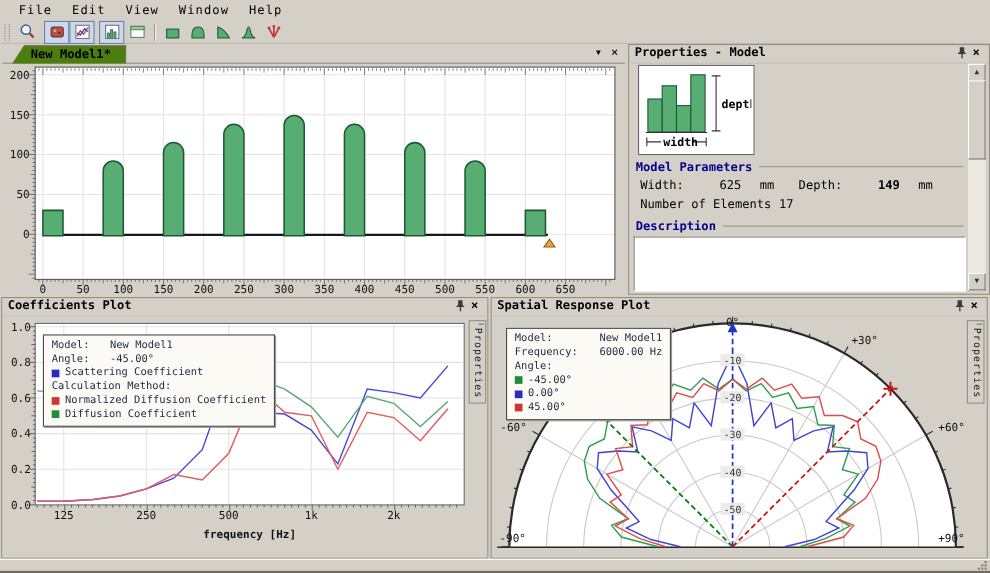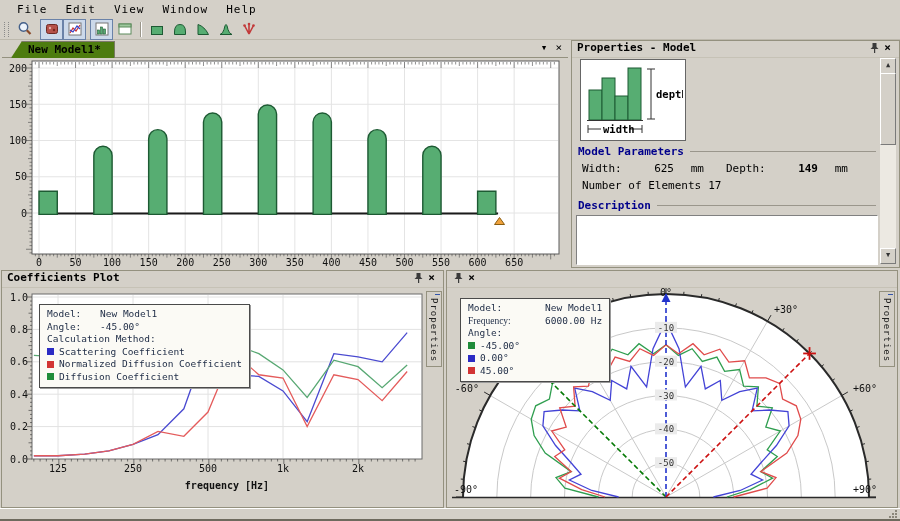--- a/index.html
+++ b/index.html
@@ -723,25 +723,25 @@
   <div class="legend" style="left:37px;top:33px;">
     <div class="lrow">
         <span class="lab" style="width:48px;">Model:</span>
         <span>New Model1</span>
       </div>
     <div class="lrow">
         <span class="lab" style="width:48px;">Angle:</span>
         <span>-45.00°</span>
       </div>
     <div class="lrow">
-        <span>Calculation Method:</span>
-      </div>
-    <div class="lrow">
         <span class="lsw" style="background:#2b2bc4;"></span>
         <span>Scattering Coefficient</span>
+      </div>
+    <div class="lrow">
+        <span>Calculation Method:</span>
       </div>
     <div class="lrow">
         <span class="lsw" style="background:#d23434;"></span>
         <span>Normalized Diffusion Coefficient</span>
       </div>
     <div class="lrow">
         <span class="lsw" style="background:#1f8c3a;"></span>
         <span>Diffusion Coefficient</span>
       </div>
   </div>
@@ -749,20 +749,21 @@
     <svg width="11" height="11">
         <rect x="1" y="2" width="9" height="8" fill="#fff" stroke="#556"></rect>
         <rect x="6" y="0" width="5" height="5" fill="#3355aa"></rect>
       </svg>
     <span class="side-tab-label">Properties</span>
   </div>
 </div>
 
 <div class="panel" style="left:446px;top:270px;width:452px;height:238px;">
   <div class="panel-title">
+    <span class="t">Spatial Response Plot</span>
     <span class="icon-btn">
       <svg width="11" height="12">
           <path d="M3.5 1 h4 v4 l2 2 H1.5 l2-2 Z" fill="#3a3a3a"></path>
           <rect x="5" y="7" width="1.2" height="4" fill="#3a3a3a"></rect>
         </svg>
     </span>
     <span class="icon-btn">×</span>
   </div>
   <svg id="polar-svg" width="432" height="220" style="position:absolute;left:1px;top:17px;">
       <path d="M 15 209 A 203 203 0 0 1 421 209 Z" fill="#fff"></path>
@@ -842,21 +843,21 @@
       <text x="110.00000000000001" y="24.938512782561247" font-size="10" fill="#111" text-anchor="end">-30°</text>
       <text x="30.938512782561276" y="103.99999999999997" font-size="10" fill="#111" text-anchor="end">-60°</text>
       <text x="6" y="205" font-size="10" fill="#111" text-anchor="start">-90°</text>
     </svg>
   <div class="legend" style="left:13px;top:27px;">
     <div class="lrow">
         <span class="lab" style="width:72px;">Model:</span>
         <span>New Model1</span>
       </div>
     <div class="lrow">
-        <span class="lab" style="width:72px;font-family:Liberation Serif, serif;">Frequency:</span>
+        <span class="lab" style="width:72px;">Frequency:</span>
         <span>6000.00 Hz</span>
       </div>
     <div class="lrow">
         <span>Angle:</span>
       </div>
     <div class="lrow">
         <span class="lsw" style="background:#1f8c3a;"></span>
         <span>-45.00°</span>
       </div>
     <div class="lrow">

